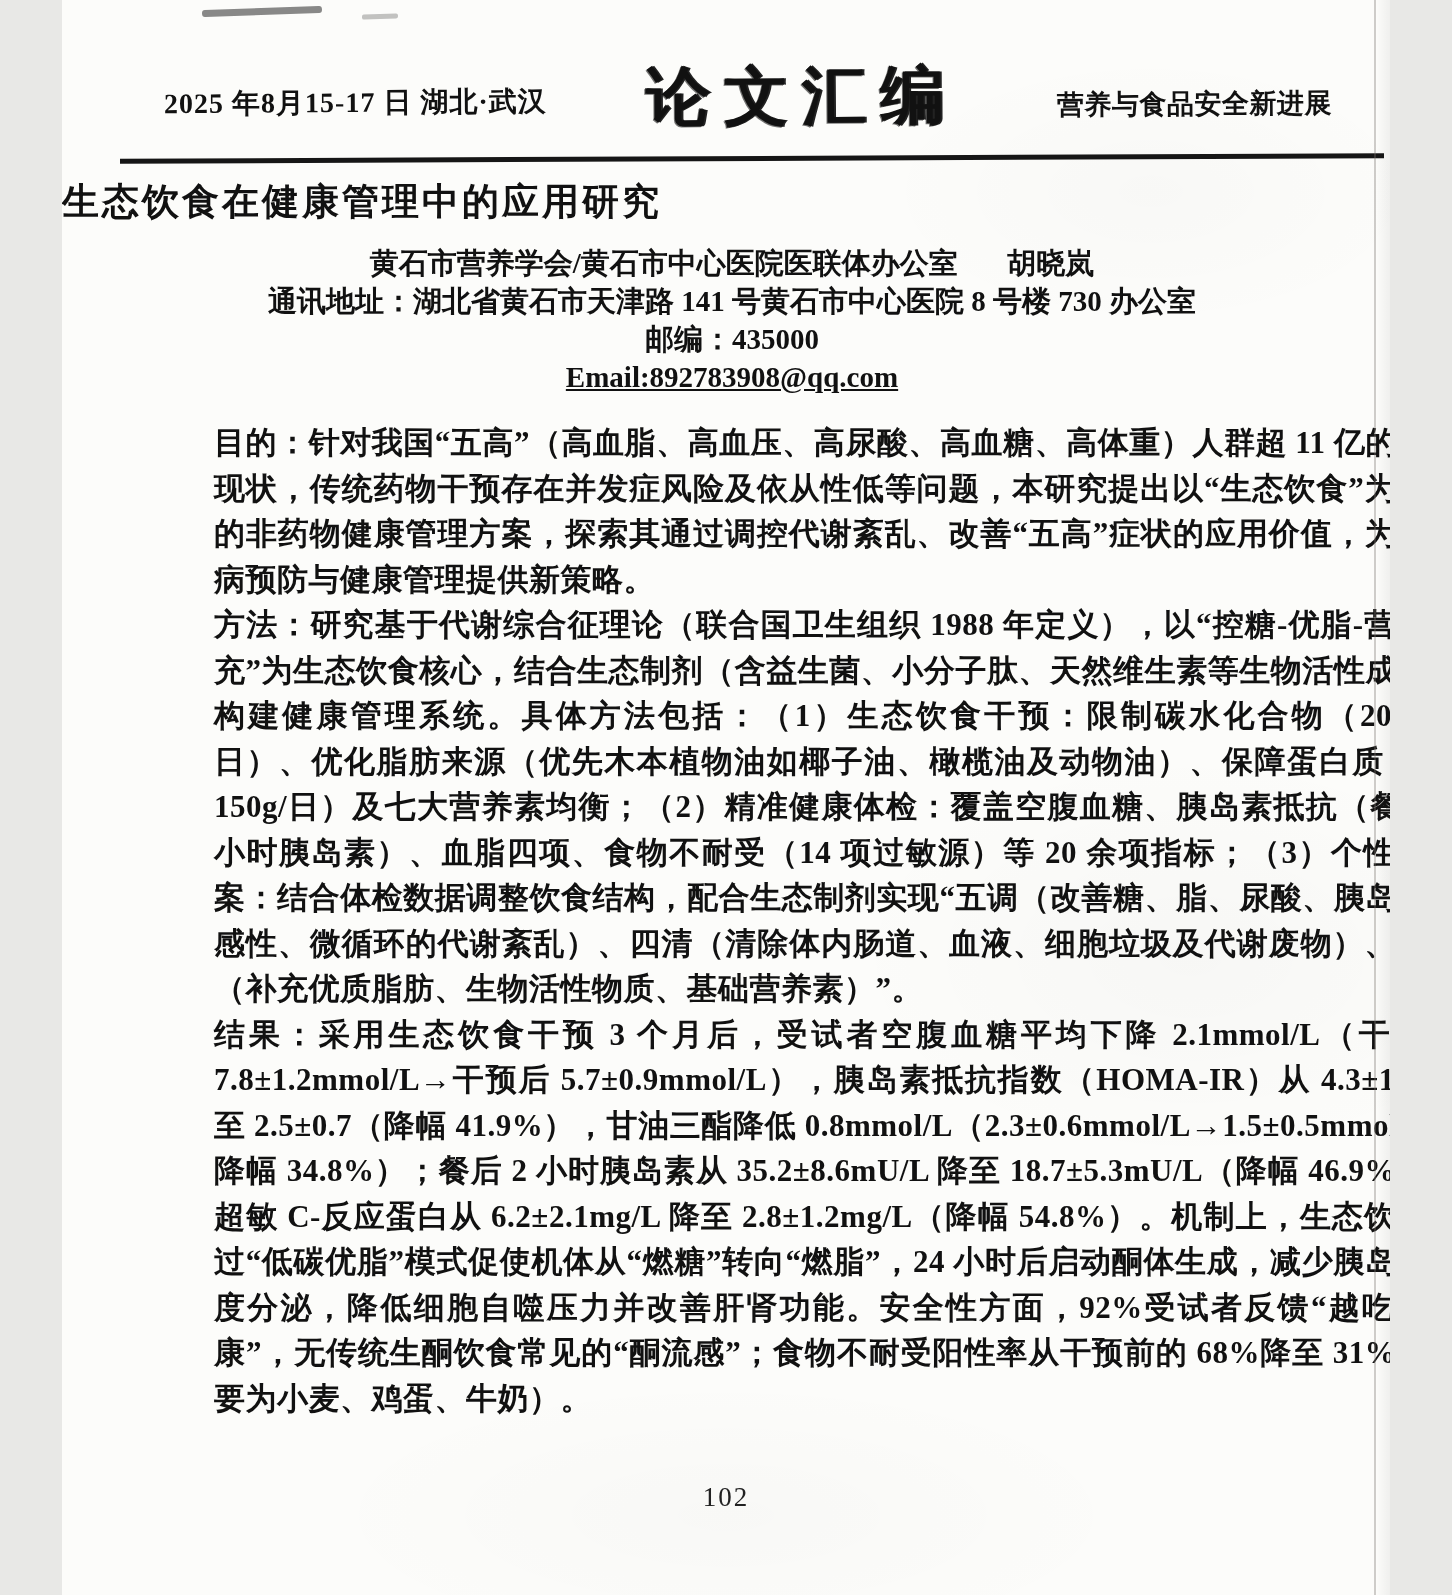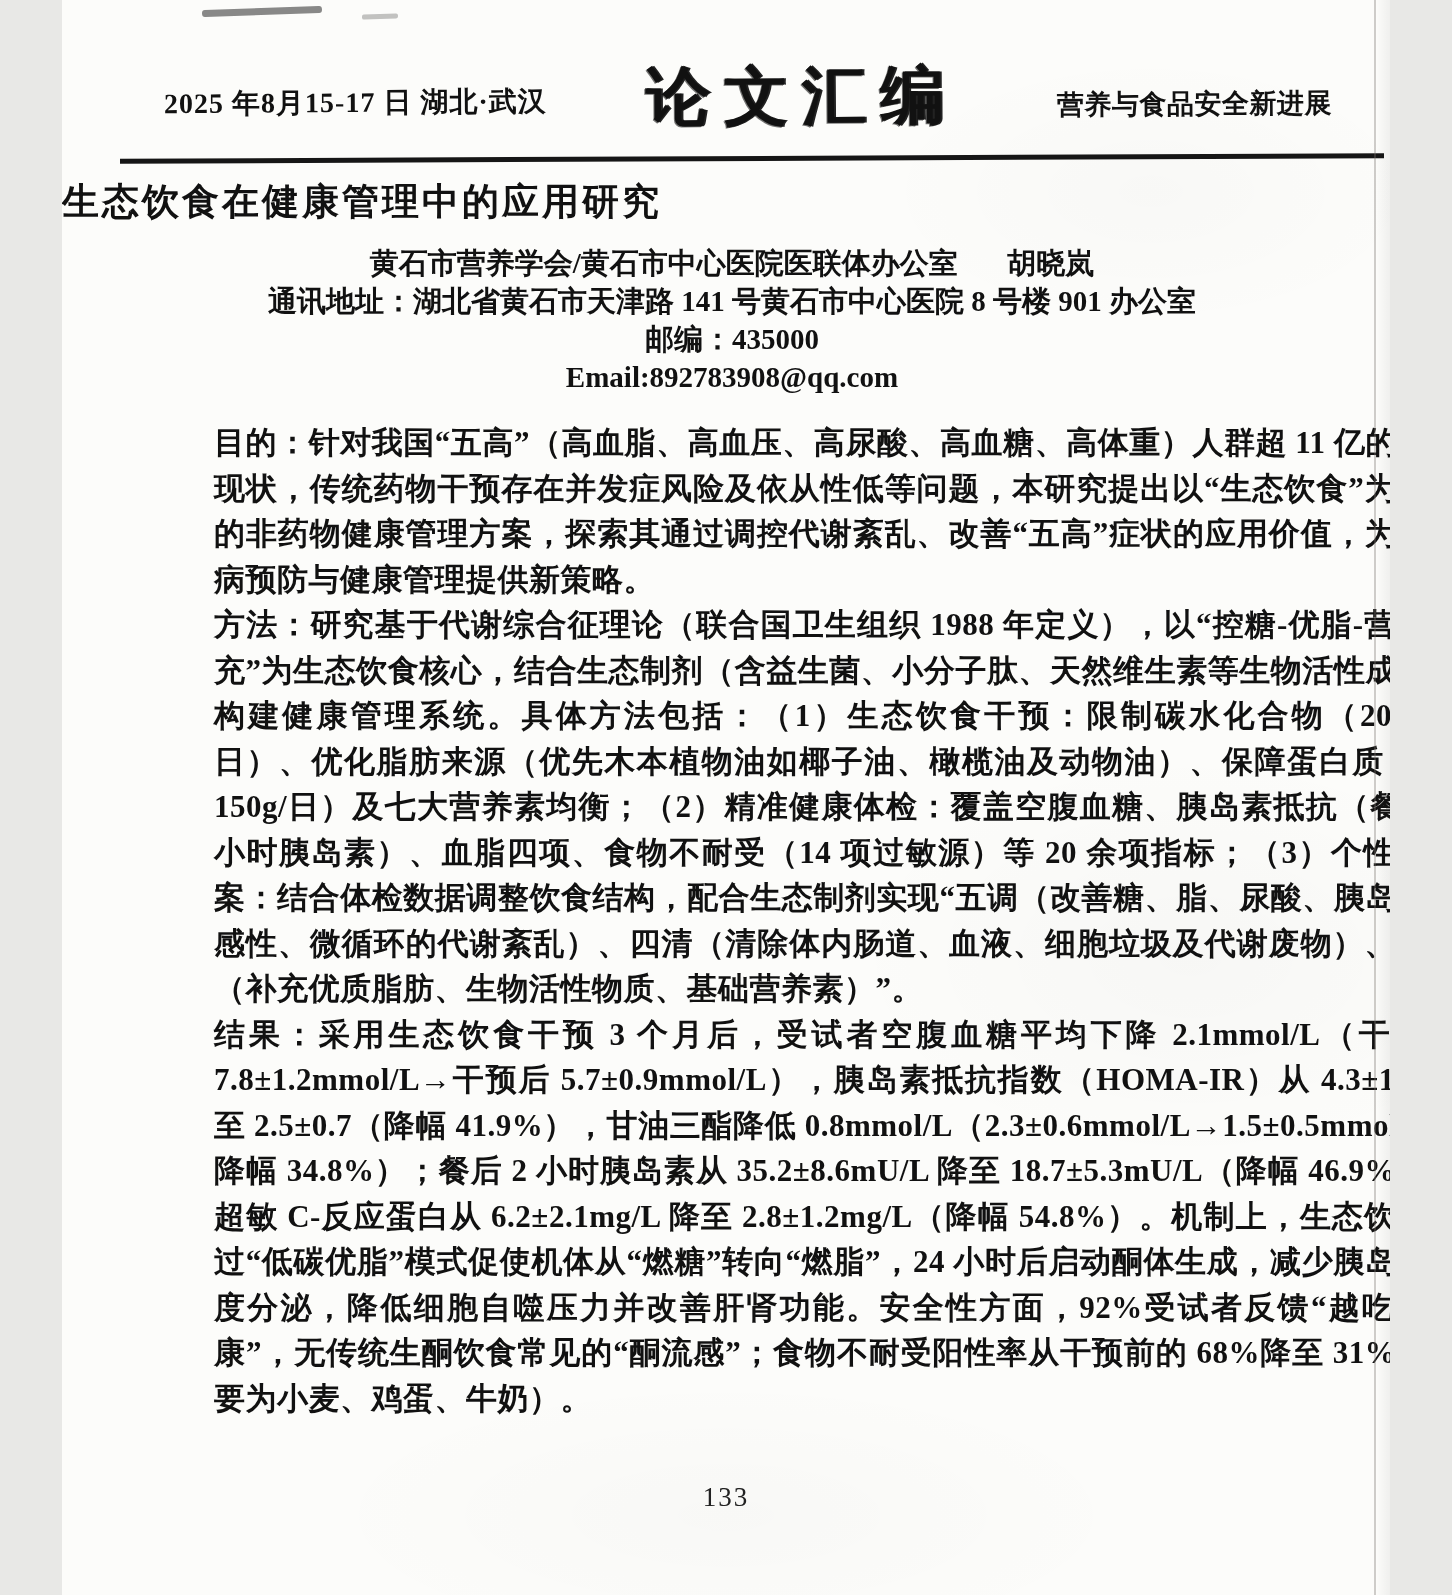--- a/index.html
+++ b/index.html
@@ -76,21 +76,21 @@
   .authors {
     margin-top: 18px;
     text-align: center;
     font-weight: 700;
     font-size: 29px;
     line-height: 37px;
     margin-left: 12px;
   }
   .authors .line { margin: 0 0 1px 0; }
   .author-name { margin-left: 1.7em; }
-  .email-line { font-family: "Liberation Serif", "DejaVu Serif", serif; }
+  .email-line { font-family: "Liberation Serif", "DejaVu Serif", serif; text-decoration: underline; }
   
   .abstract {
     margin: 24px 56px 2px 152px;
     width: 1246px;
     font-size: 31px;
     font-weight: 700;
     line-height: 45.5px;
     text-align: justify;
     letter-spacing: 0.5px;
   }
@@ -157,35 +157,35 @@
     </div>
   </div>
   <div class="hdr-rule"></div>
 
   <h1 class="paper-title">生态饮食在健康管理中的应用研究</h1>
 
   <div class="authors">
     <div class="line">
       <span>黄石市营养学会/黄石市中心医院医联体办公室</span><span class="author-name">胡晓岚</span>
     </div>
-    <div class="line">通讯地址：湖北省黄石市天津路 141 号黄石市中心医院 8 号楼 901 办公室</div>
+    <div class="line">通讯地址：湖北省黄石市天津路 141 号黄石市中心医院 8 号楼 730 办公室</div>
     <div class="line">邮编：435000</div>
     <div class="line email-line">Email:892783908@qq.com</div>
   </div>
 
   <main class="abstract">
     <p>
       <span class="lbl">目的：</span><span>针对我国“五高”（高血脂、高血压、高尿酸、高血糖、高体重）人群超 11 亿的健康现状，传统药物干预存在并发症风险及依从性低等问题，本研究提出以“生态饮食”为核心的非药物健康管理方案，探索其通过调控代谢紊乱、改善“五高”症状的应用价值，为慢性病预防与健康管理提供新策略。</span>
     </p>
     <p>
       <span class="lbl">方法：</span><span>研究基于代谢综合征理论（联合国卫生组织 1988 年定义），以“控糖-优脂-营养补充”为生态饮食核心，结合生态制剂（含益生菌、小分子肽、天然维生素等生物活性成分）构建健康管理系统。具体方法包括：（1）生态饮食干预：限制碳水化合物（20-50g/日）、优化脂肪来源（优先木本植物油如椰子油、橄榄油及动物油）、保障蛋白质（50-150g/日）及七大营养素均衡；（2）精准健康体检：覆盖空腹血糖、胰岛素抵抗（餐后 2 小时胰岛素）、血脂四项、食物不耐受（14 项过敏源）等 20 余项指标；（3）个性化方案：结合体检数据调整饮食结构，配合生态制剂实现“五调（改善糖、脂、尿酸、胰岛素敏感性、微循环的代谢紊乱）、四清（清除体内肠道、血液、细胞垃圾及代谢废物）、三养（补充优质脂肪、生物活性物质、基础营养素）”。</span>
     </p>
     <p>
       <span class="lbl">结果：</span><span>采用生态饮食干预 3 个月后，受试者空腹血糖平均下降 2.1mmol/L（干预前 7.8±1.2mmol/L→干预后 5.7±0.9mmol/L），胰岛素抵抗指数（HOMA-IR）从 4.3±1.1 降至 2.5±0.7（降幅 41.9%），甘油三酯降低 0.8mmol/L（2.3±0.6mmol/L→1.5±0.5mmol/L，降幅 34.8%）；餐后 2 小时胰岛素从 35.2±8.6mU/L 降至 18.7±5.3mU/L（降幅 46.9%），超敏 C-反应蛋白从 6.2±2.1mg/L 降至 2.8±1.2mg/L（降幅 54.8%）。机制上，生态饮食通过“低碳优脂”模式促使机体从“燃糖”转向“燃脂”，24 小时后启动酮体生成，减少胰岛素过度分泌，降低细胞自噬压力并改善肝肾功能。安全性方面，92%受试者反馈“越吃越健康”，无传统生酮饮食常见的“酮流感”；食物不耐受阳性率从干预前的 68%降至 31%（主要为小麦、鸡蛋、牛奶）。</span>
     </p>
   </main>
 
-  <div class="page-number">133</div>
+  <div class="page-number">102</div>
 
   <div class="scan-edge-line"></div>
   <div class="scan-edge-shade"></div>
 
 </div>
 
 </body></html>

